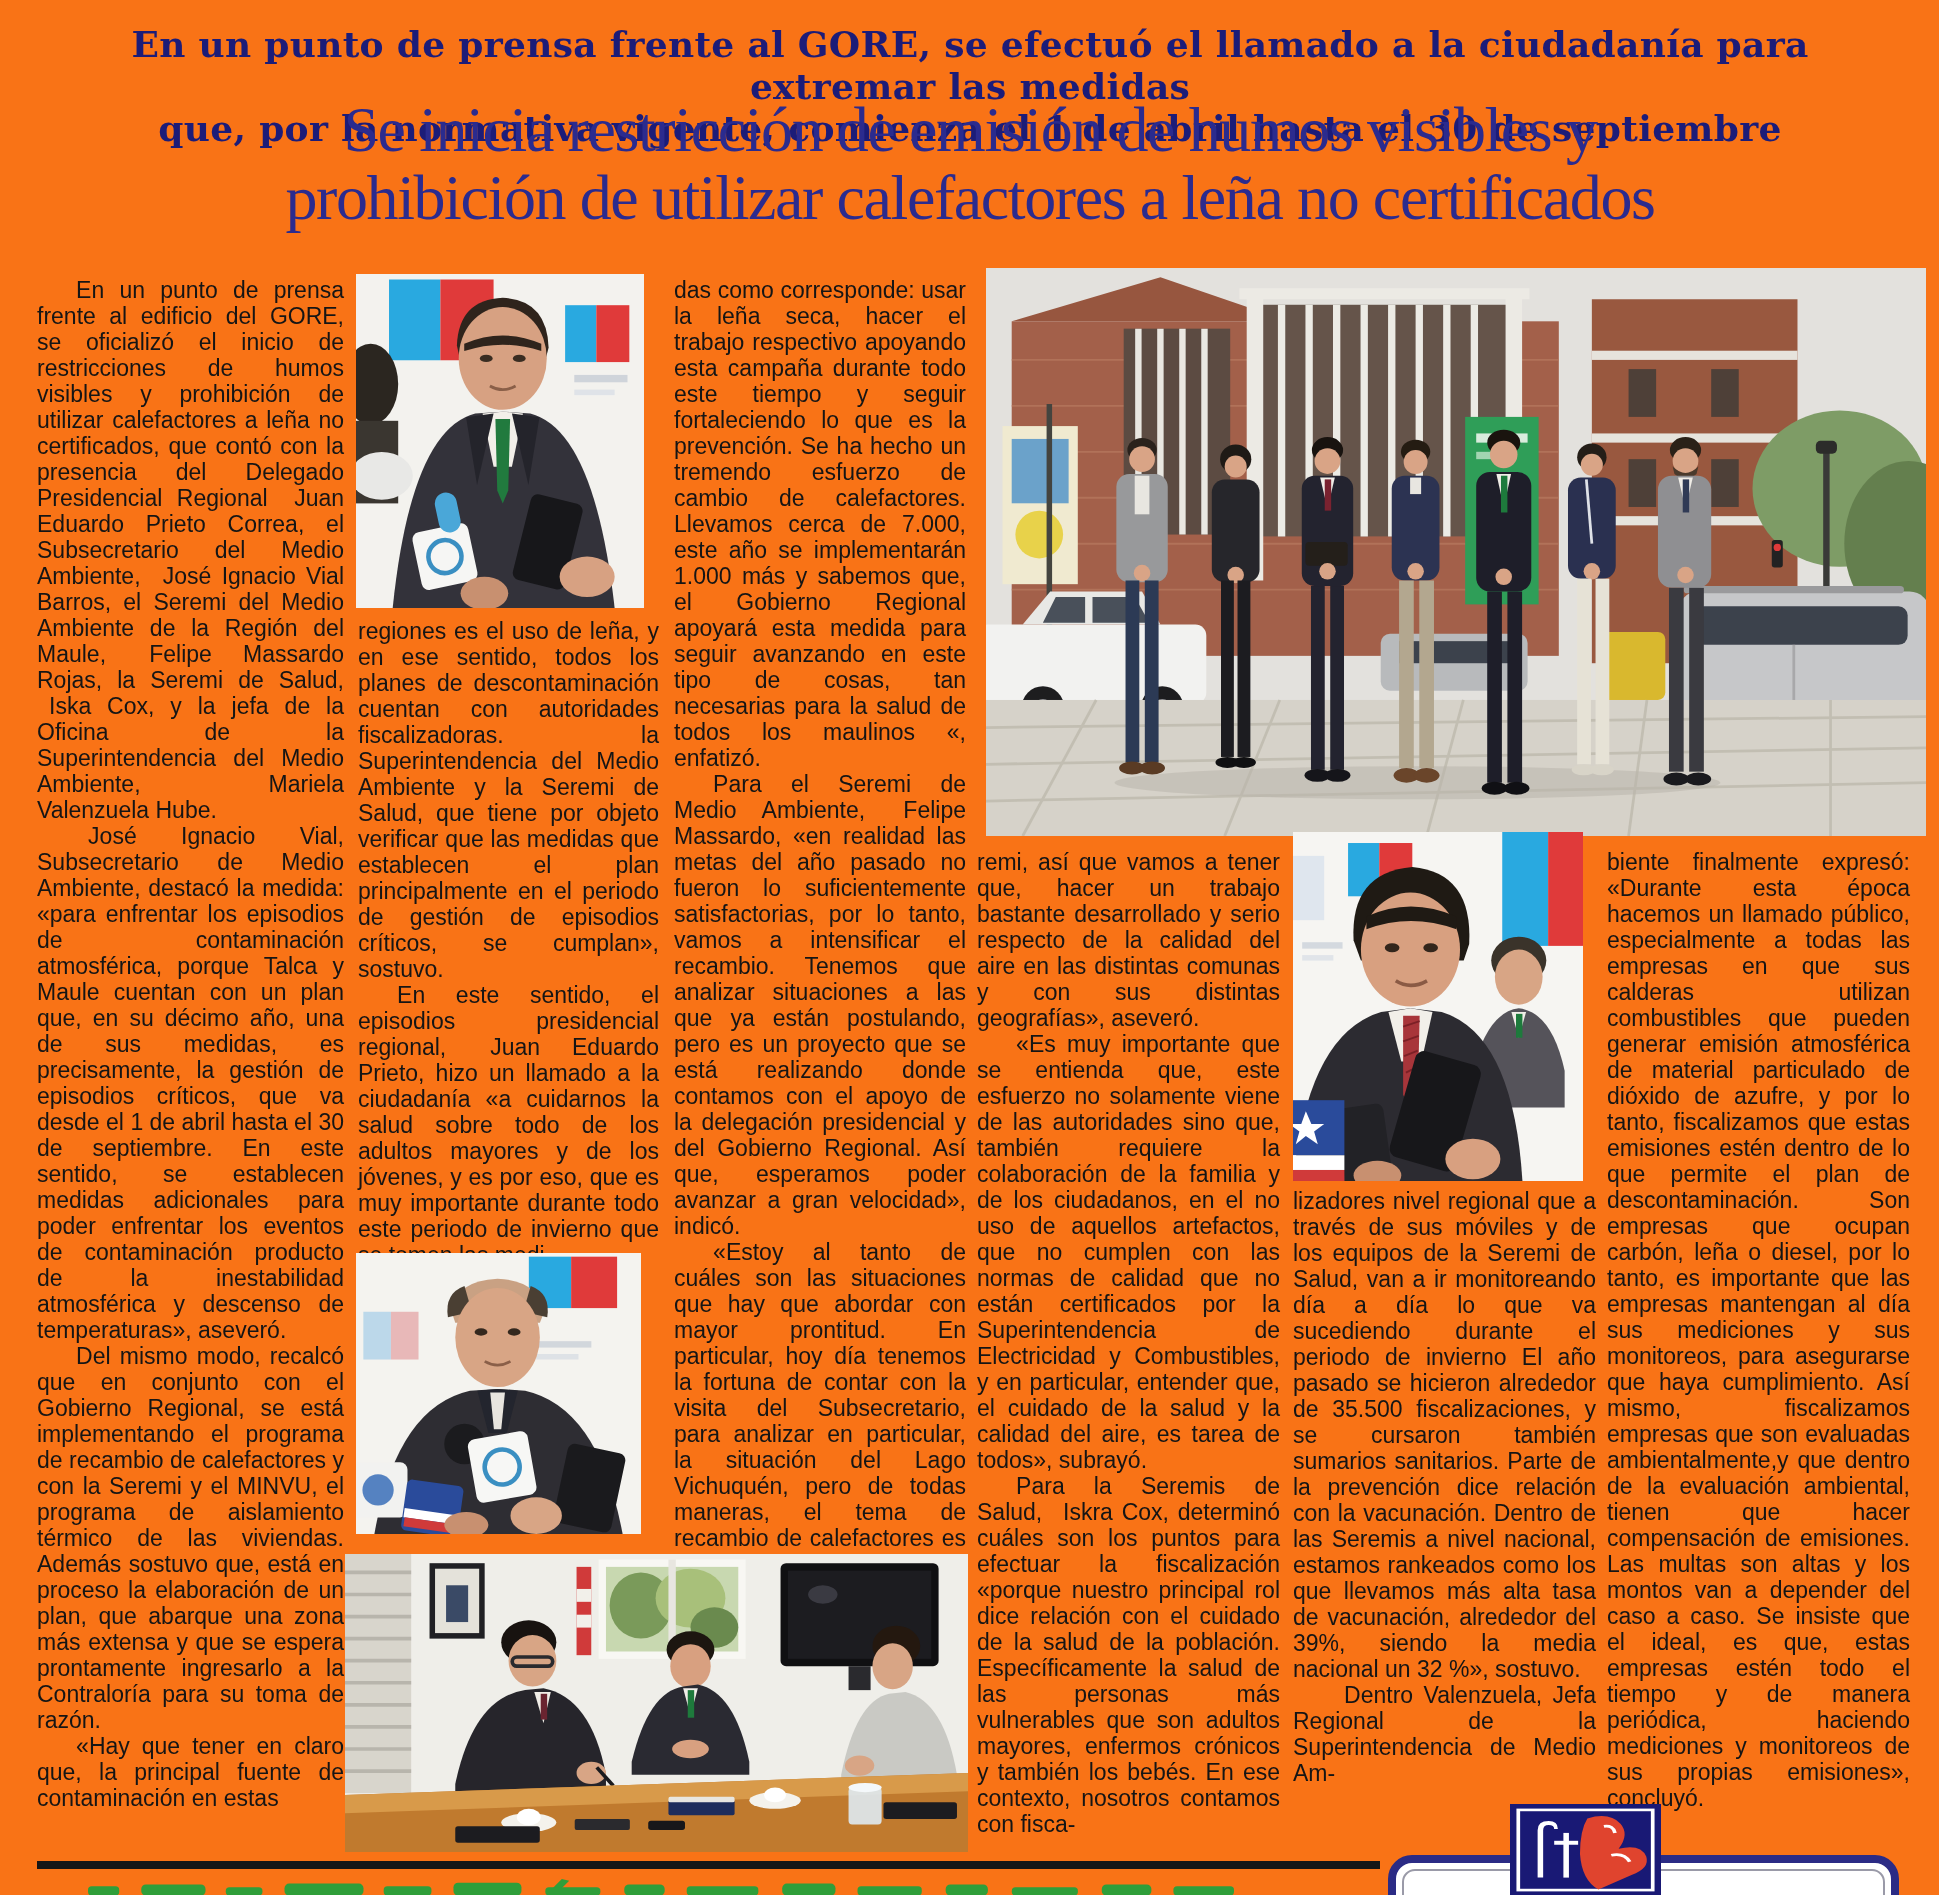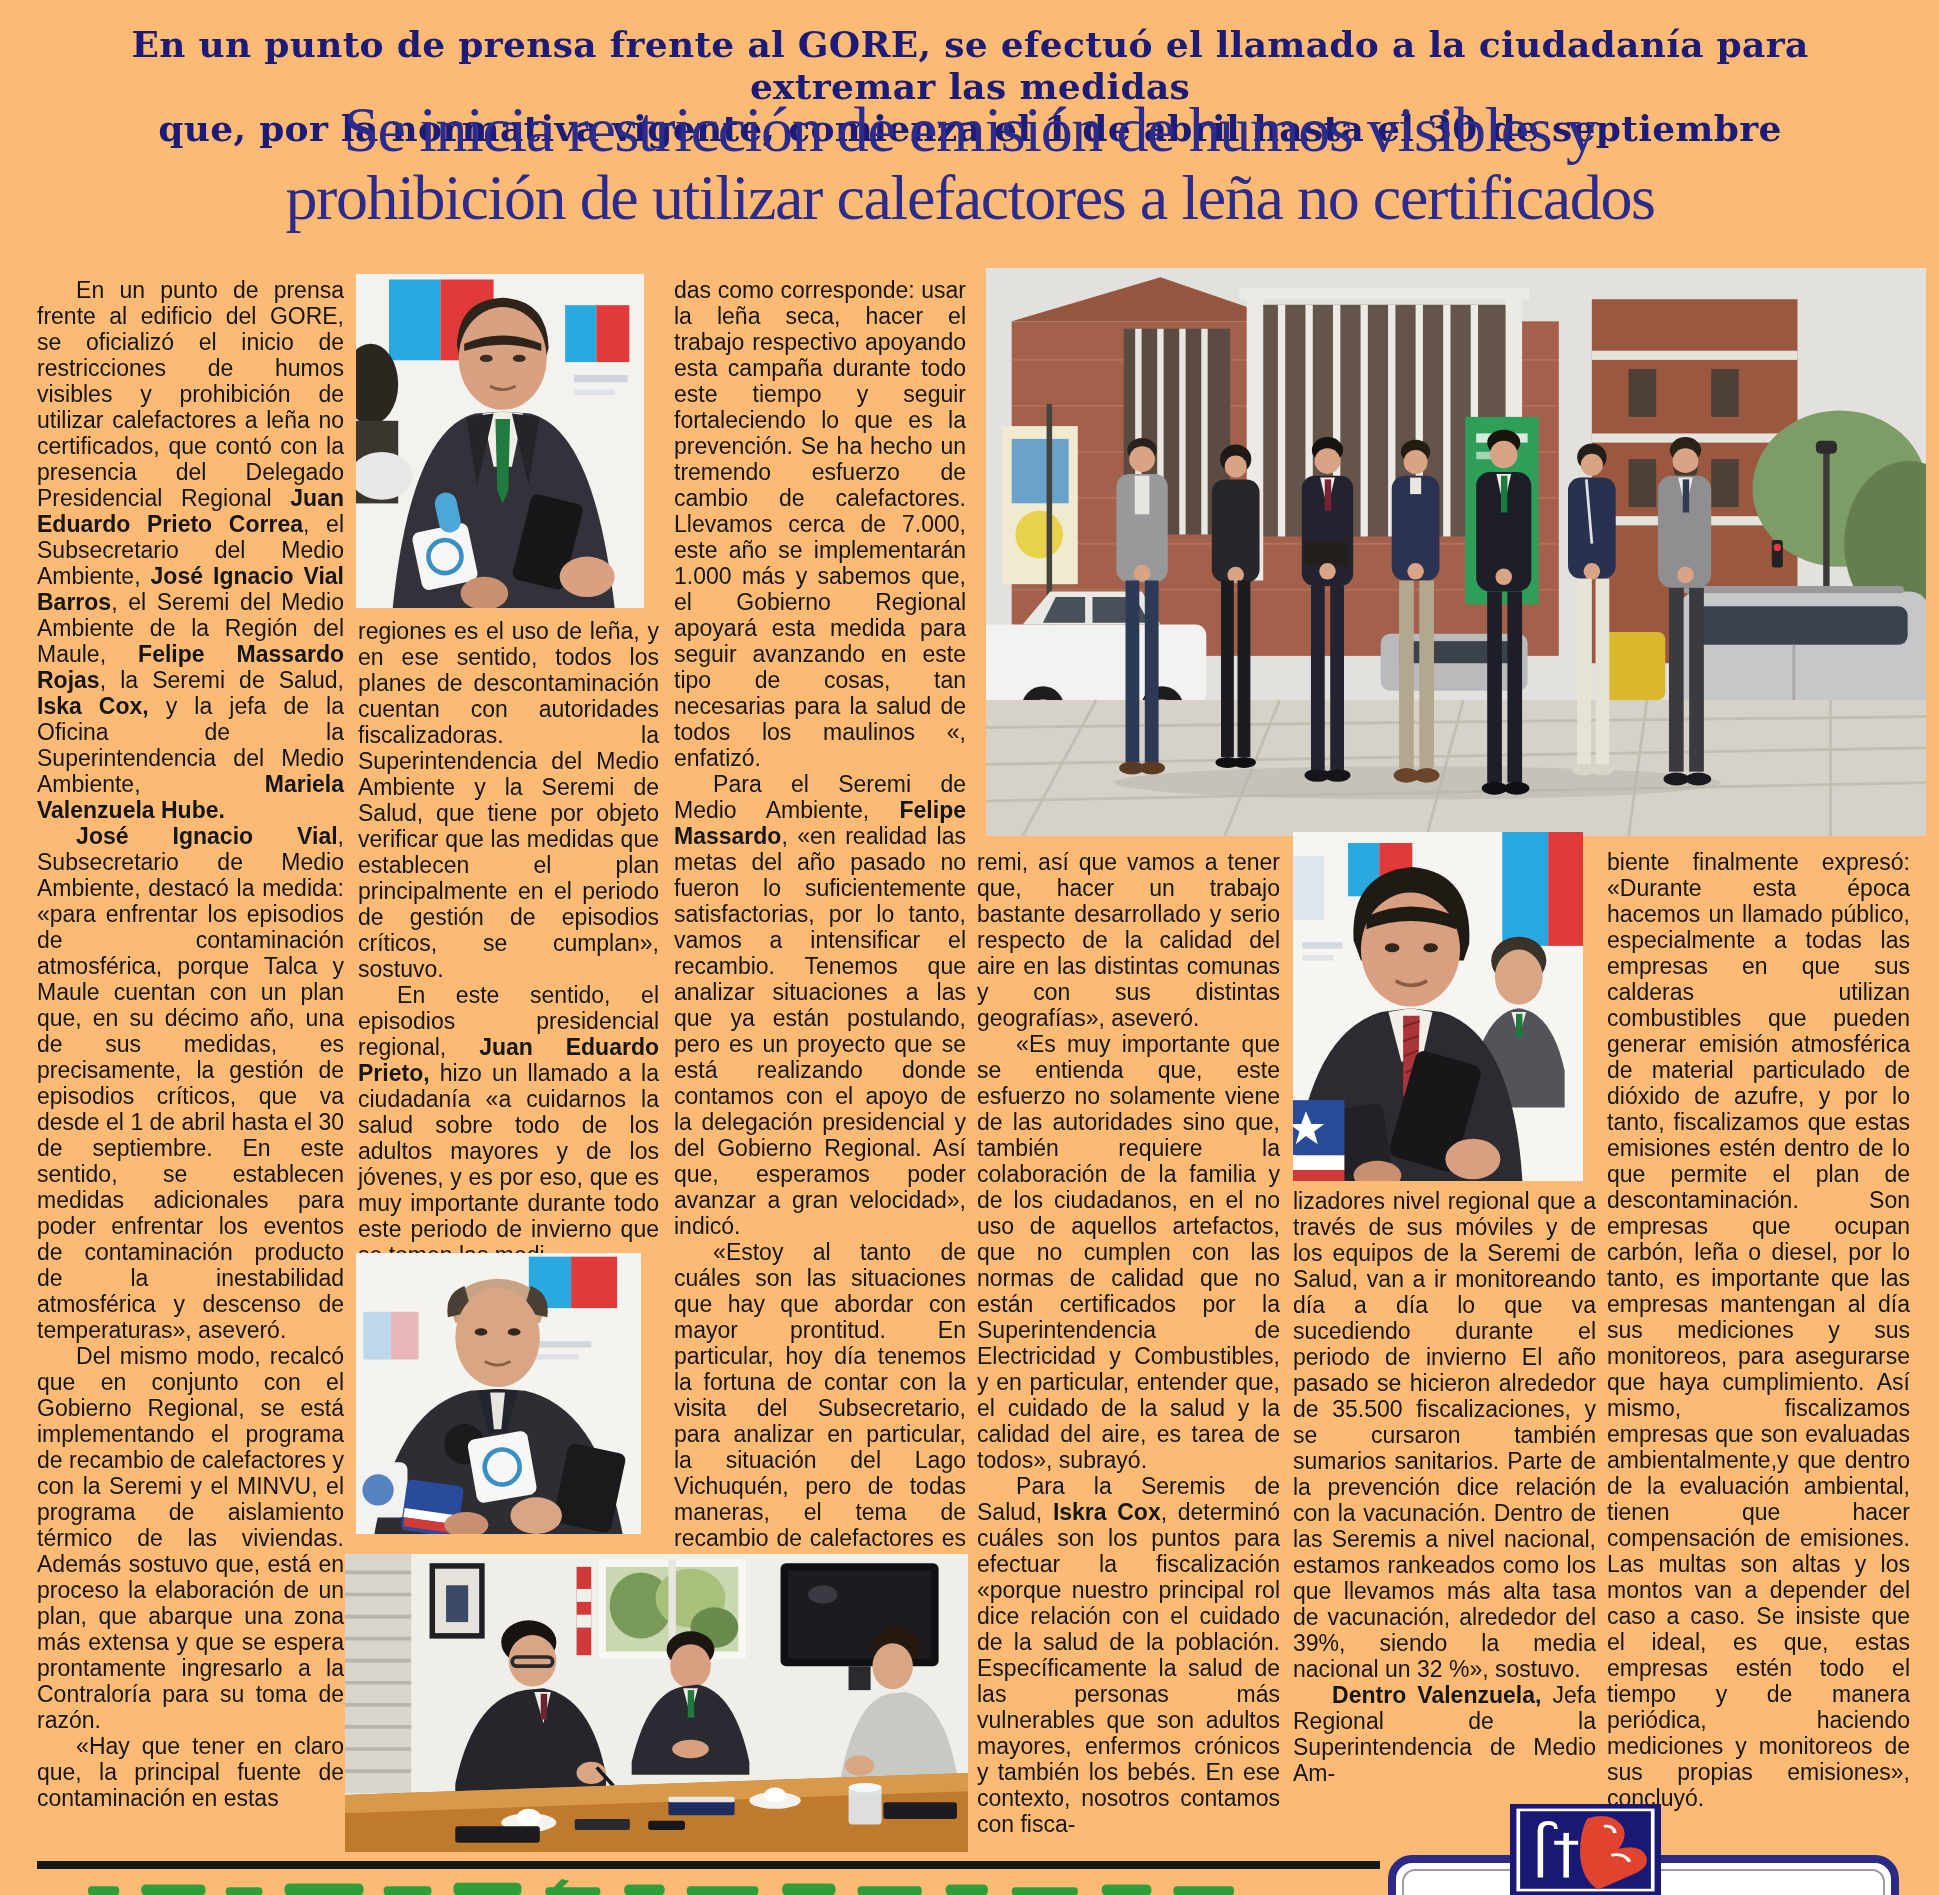--- a/index.html
+++ b/index.html
@@ -1,21 +1,21 @@
 <!DOCTYPE html>
 <html lang="es" style="--kicker-navy: #1c1c78; --headline-blue: #2b2b8e; --footer-green: #2f9e3a; --ad-border-blue: #2b2b85; --logo-navy: #191975; --logo-red: #e0442e; --chile-logo-blue: #29a9e0; --chile-logo-red: #e03a3a;font-size:14.7px"><head>
 <meta charset="utf-8">
 <title>Diario - Se inicia restricción de emisión de humos visibles</title>
 <style>
   html,body{margin:0;padding:0;background:#e9e9e9;}
   .page{
     position:relative;
     width:1939px;height:1895px;
     margin:0 auto;
-    background:#fdba74;
+    background:#f97316;
     overflow:hidden;
     font-family:"Liberation Sans",sans-serif;
     color:#141414;
   }
   
   .kicker{
     position:absolute;left:37px;top:24px;width:1866px;
     text-align:center;
     font-family:"DejaVu Serif",serif;
     font-weight:700;
@@ -35,21 +35,21 @@
   }
   
   .col{
     position:absolute;
     font-size:23px;line-height:26px;
     text-align:justify;
     color:#151515;
   }
   .col p{margin:0;text-indent:1.7em;}
   .col p.cont{text-indent:0;}
-  .col b{font-weight:700;}
+  .col b{font-weight:400;margin-left:12px;}
   
   .photo{position:absolute;margin:0;overflow:hidden;background:#eee;}
   .photo svg{display:block;width:100%;height:100%;}
   
   .footer-rule{
     position:absolute;left:37px;top:1861px;width:1343px;height:8.3px;
     background:#161616;
   }
   .green-strip{position:absolute;left:88px;top:1879px;width:1146px;height:16.5px;}
   .ad-box{

